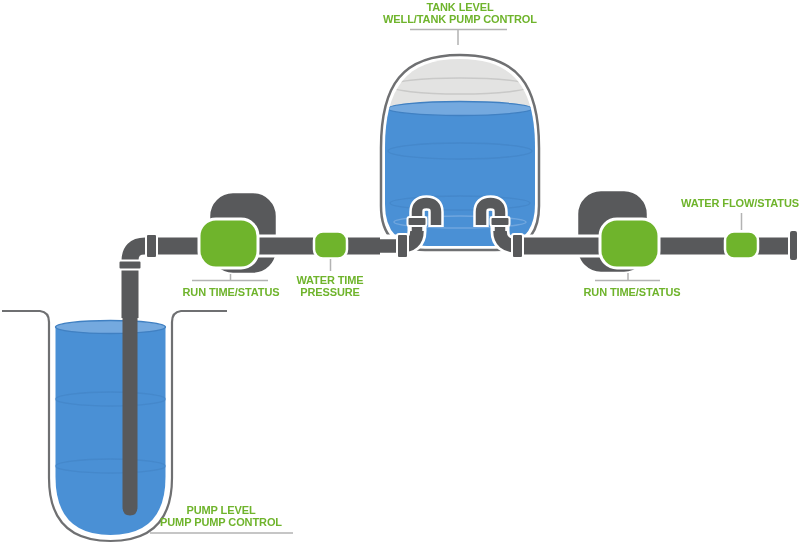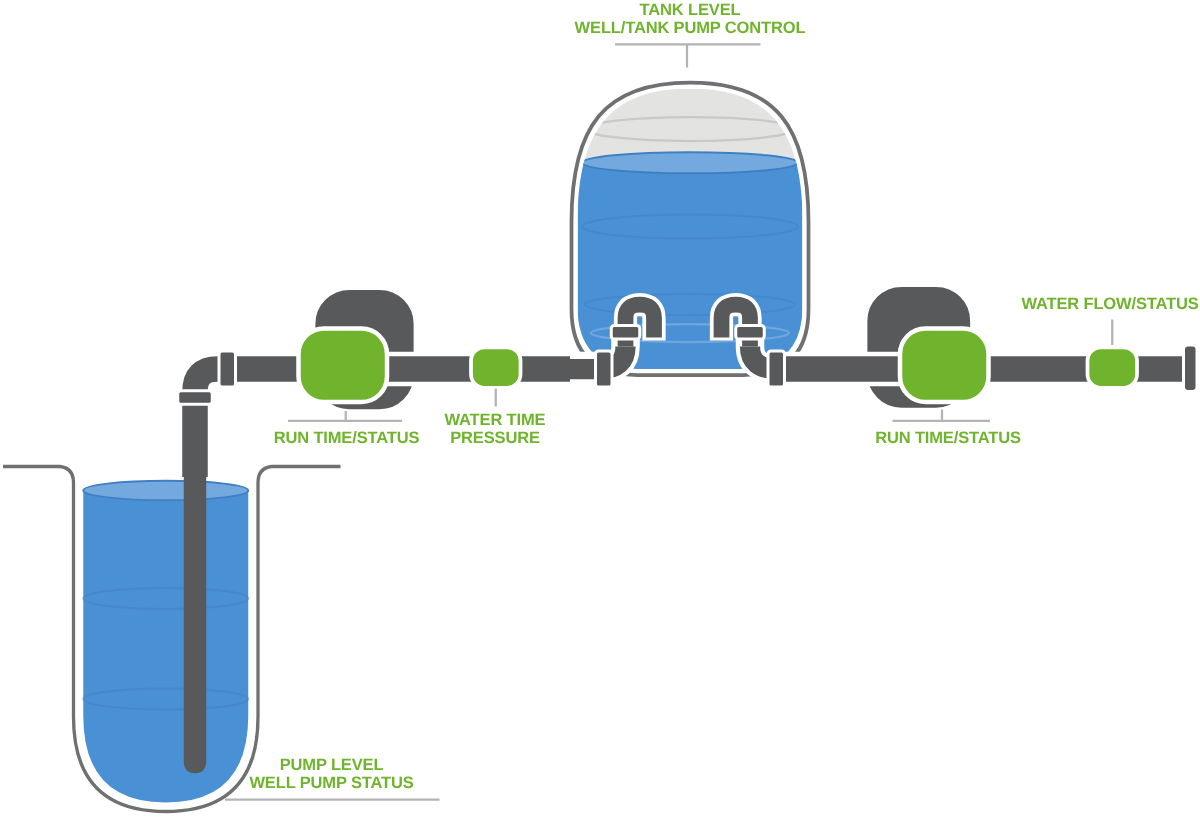--- a/index.html
+++ b/index.html
@@ -127,16 +127,16 @@
     <div>WATER TIME</div>
     <div>PRESSURE</div>
   </div>
 
   <div class="lbl" style="left:552px;top:287px;width:160px;">RUN TIME/STATUS</div>
 
   <div class="lbl" style="left:660px;top:198px;width:160px;">WATER FLOW/STATUS</div>
 
   <div class="lbl" style="left:141px;top:505px;width:160px;">
     <div>PUMP LEVEL</div>
-    <div>WELL PUMP STATUS</div>
+    <div>PUMP PUMP CONTROL</div>
   </div>
 
 </div>
 
 </body></html>

